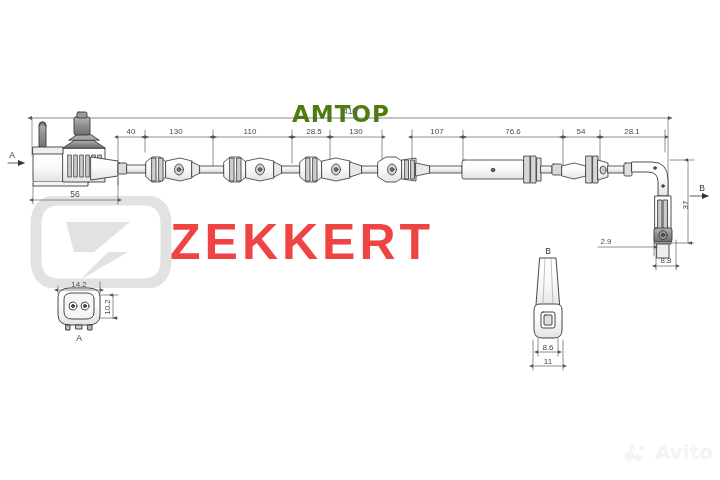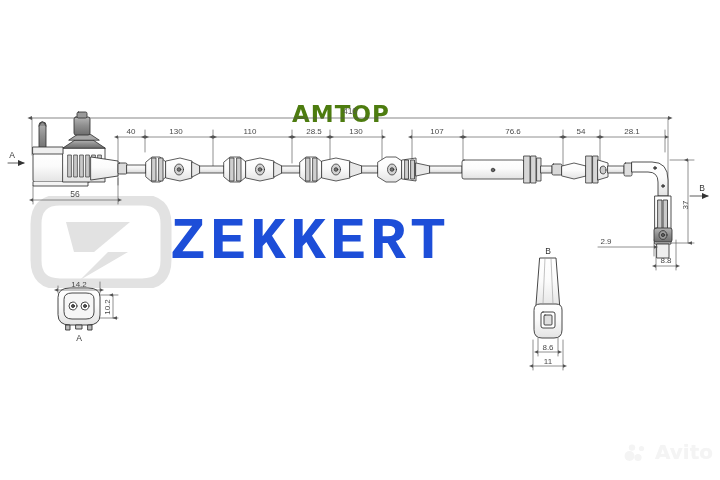--- a/index.html
+++ b/index.html
@@ -10,23 +10,23 @@
   #stage{position:absolute;left:0;top:0;width:720px;height:480px;}
   svg#drawing{position:absolute;left:0;top:0;width:720px;height:480px;}
 
   
   .wm-zekkert{
     position:absolute;left:22px;top:196px;width:700px;height:92px;
     pointer-events:none;user-select:none;
   }
   .wm-zekkert .zk-text{
     position:absolute;left:148px;top:0px;
-    font-family:Liberation Mono, monospace;
-    font-weight:bold;font-size:60px;letter-spacing:4px;
-    color:#1d4ed8;line-height:92px;white-space:nowrap;
+    font-family:Liberation Sans, sans-serif;
+    font-weight:bold;font-size:50px;letter-spacing:4px;
+    color:#ef4444;line-height:92px;white-space:nowrap;
   }
   .wm-amtop{
     position:absolute;left:292px;top:101px;
     font-family:"DejaVu Sans",sans-serif;
     font-weight:bold;font-size:23px;letter-spacing:1px;
     color:#4d7c0f;white-space:nowrap;pointer-events:none;user-select:none;
   }
   .wm-avito{
     position:absolute;left:624px;top:440px;
     font-family:"DejaVu Sans",sans-serif;

